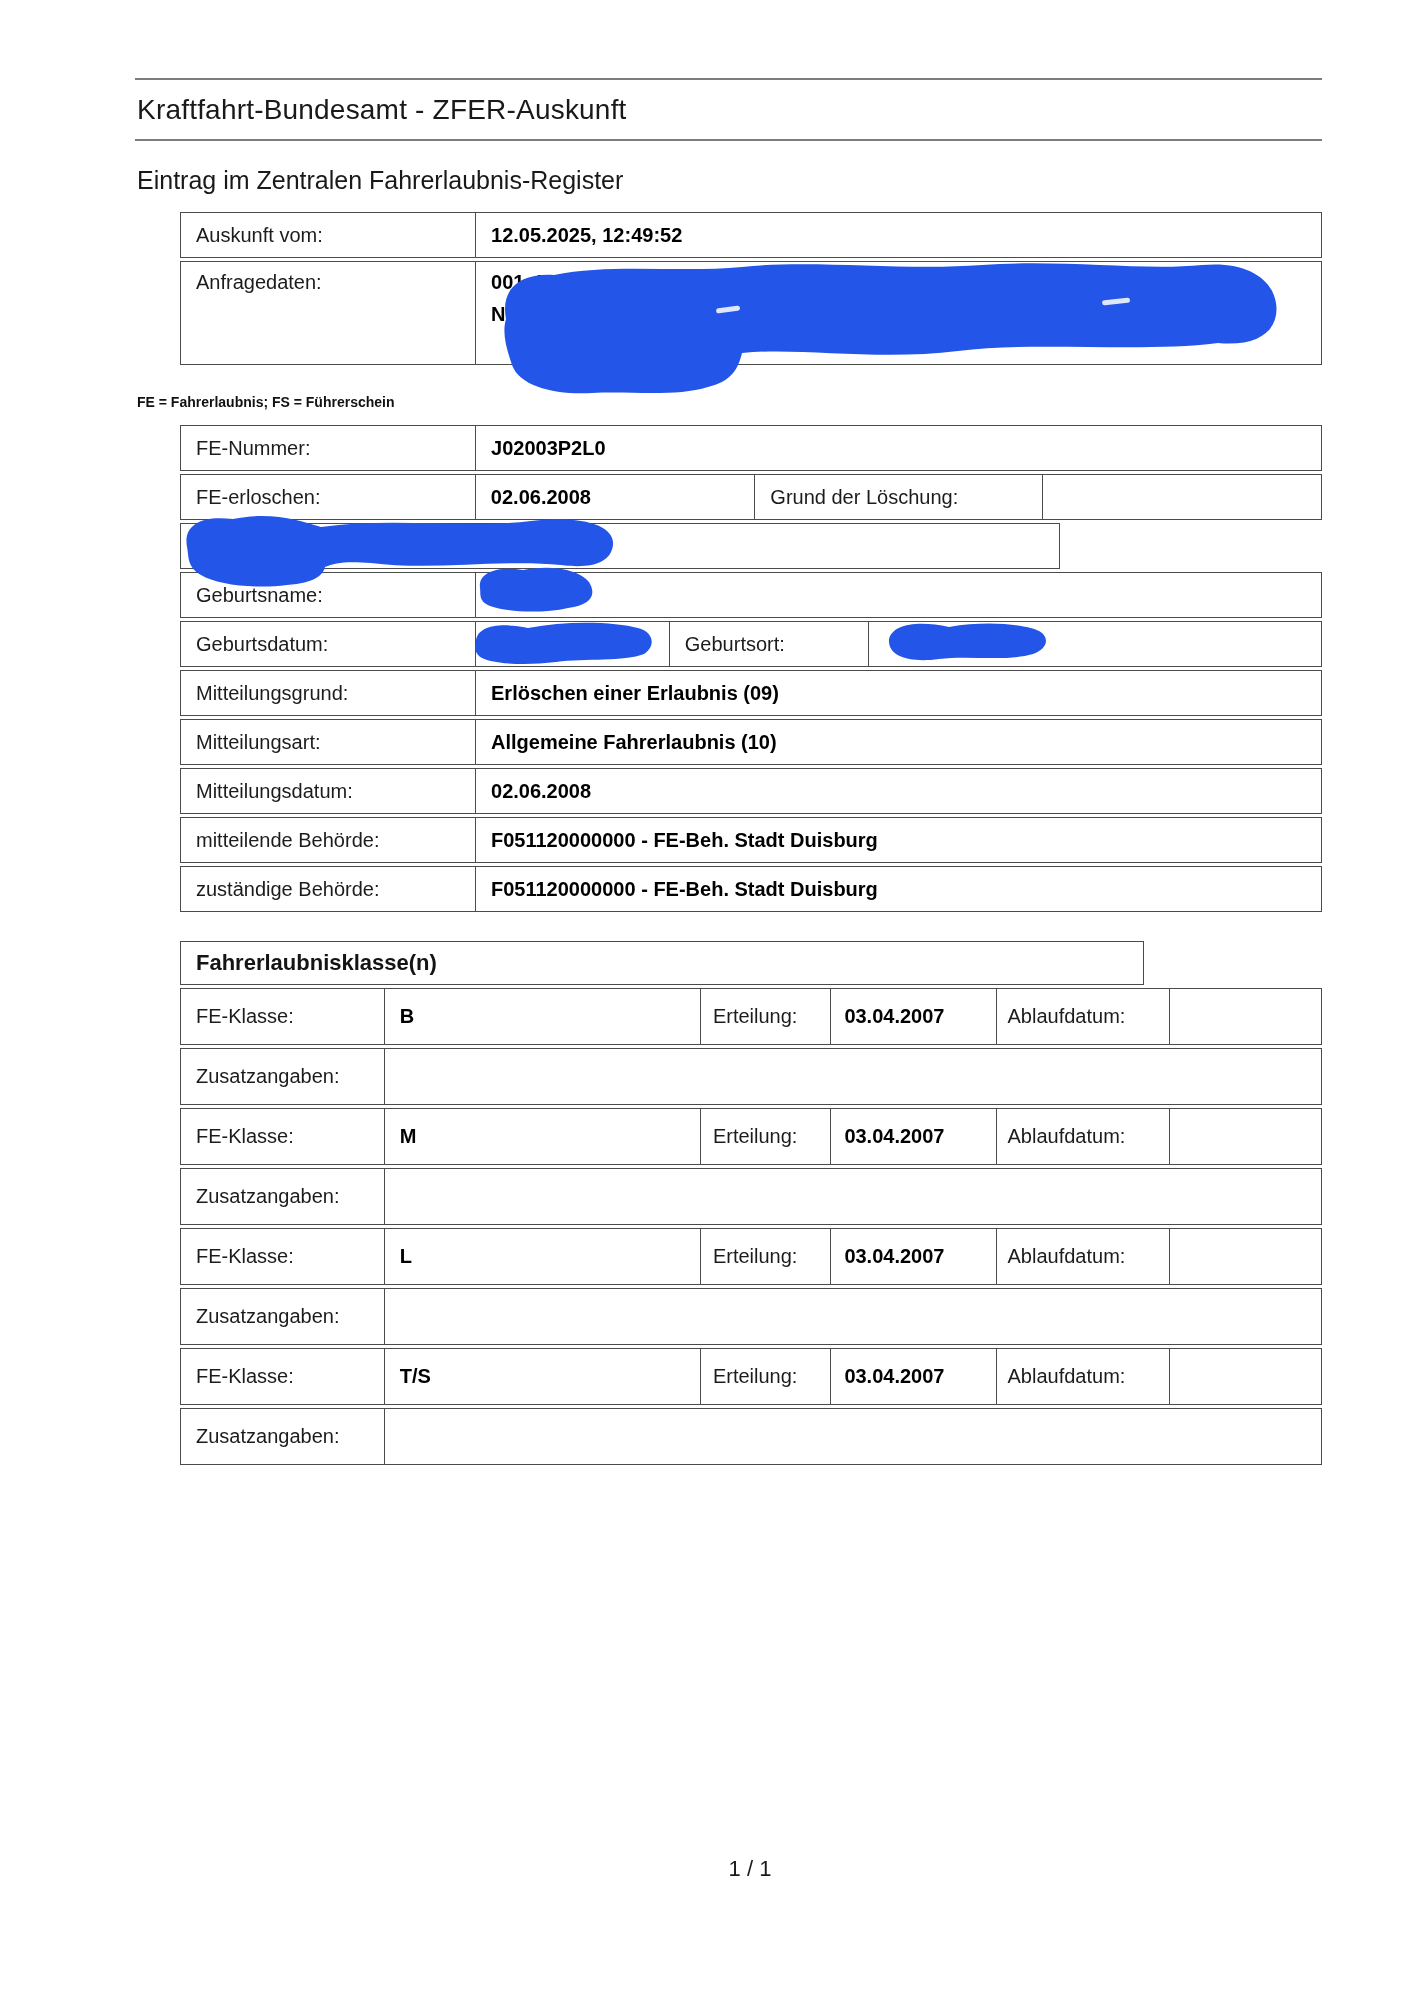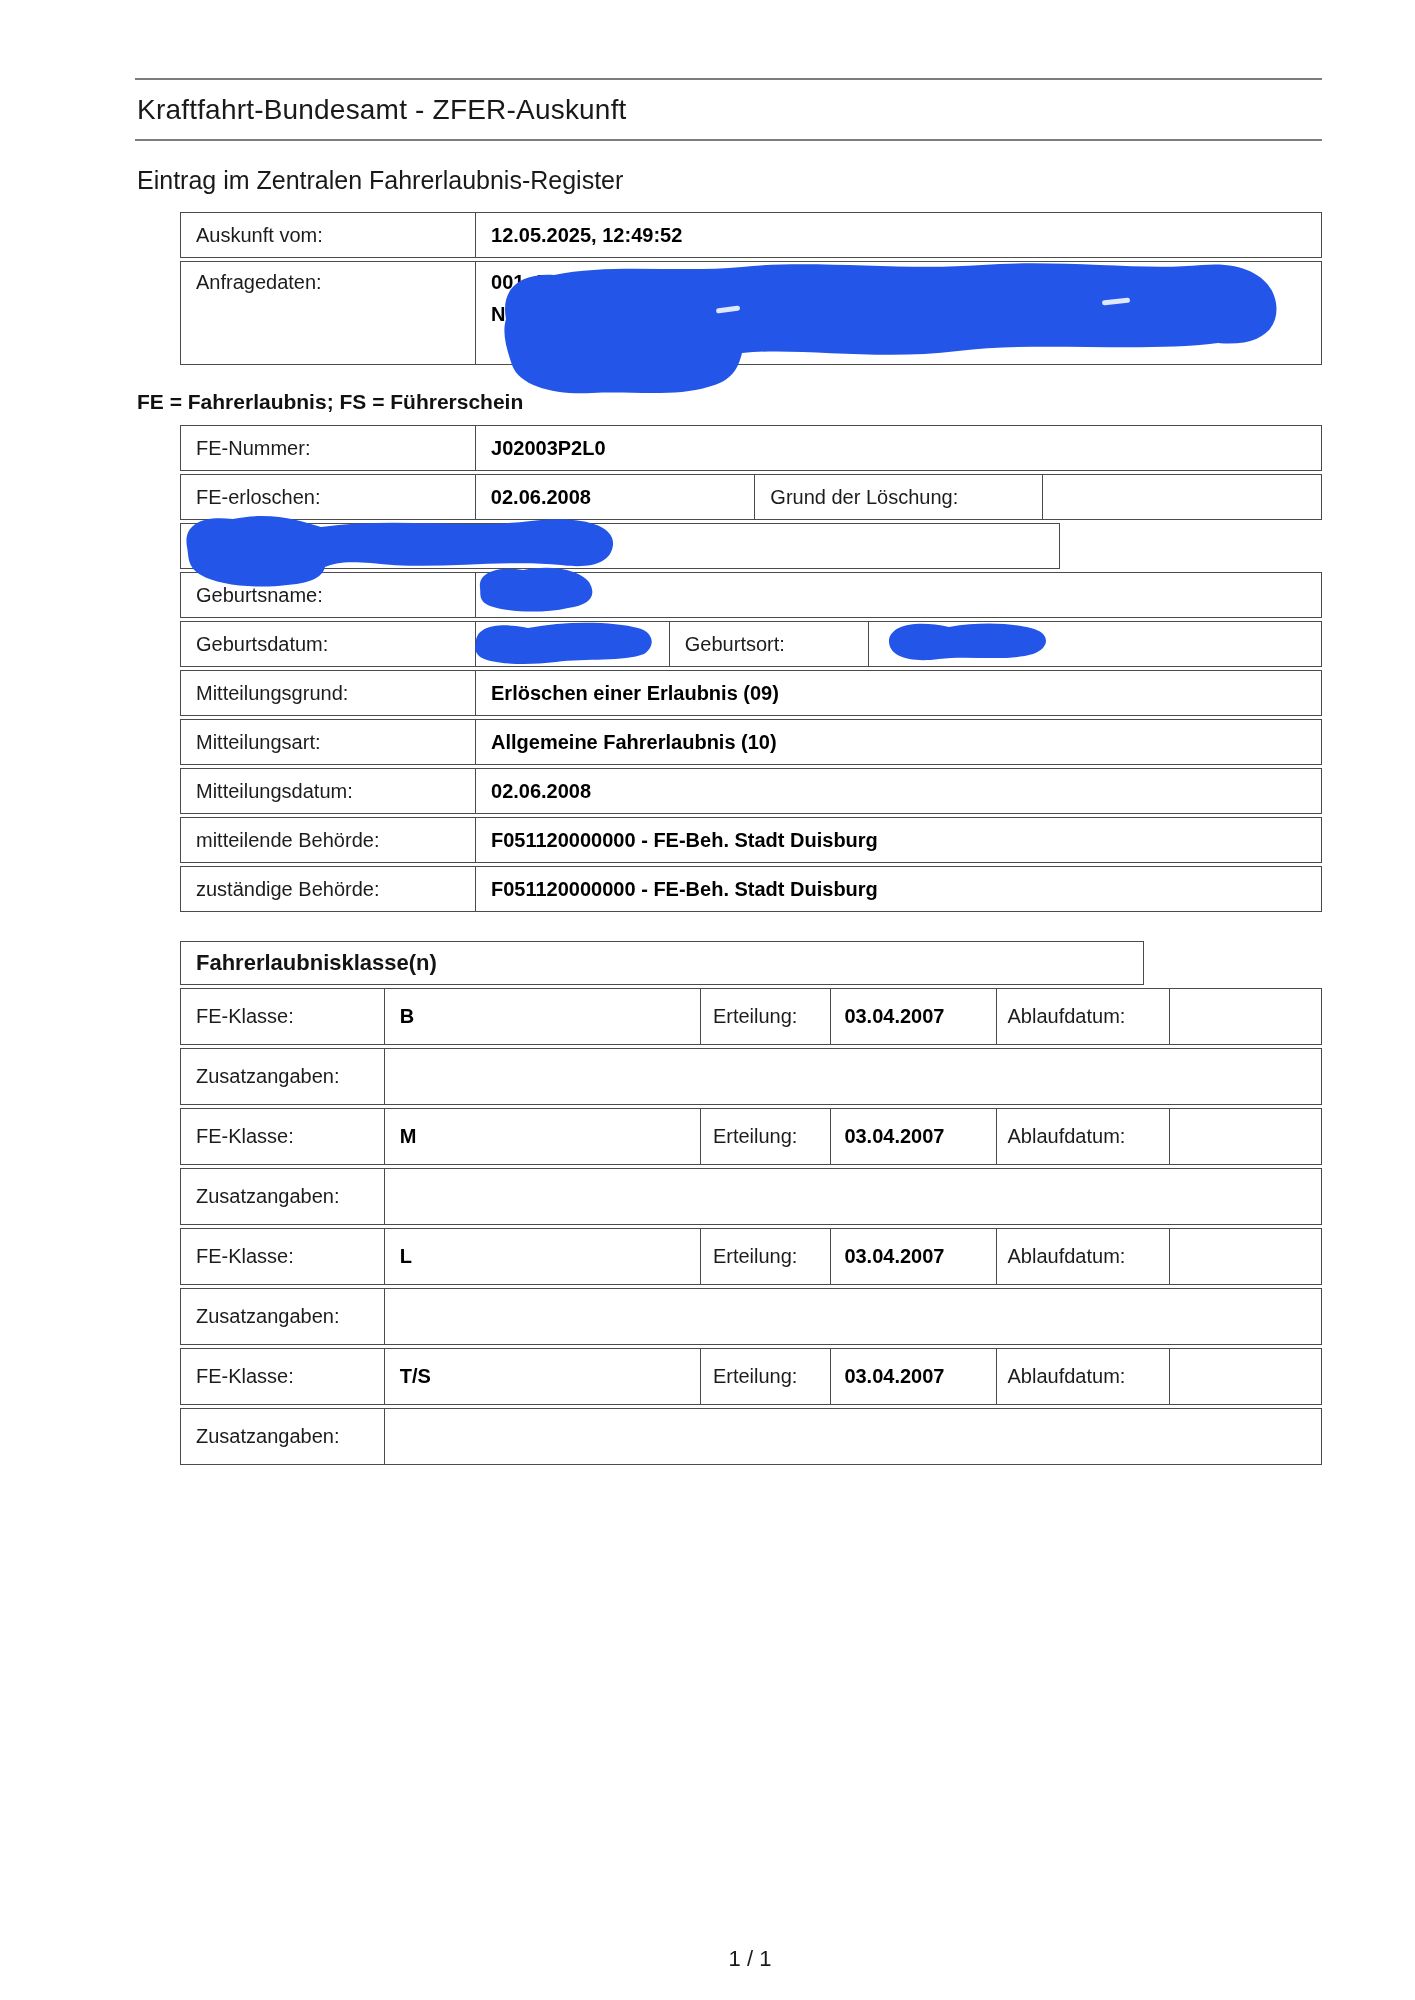--- a/index.html
+++ b/index.html
@@ -29,39 +29,39 @@
   .row-anfrage .cell{height:104px;align-items:flex-start;}
   .row-anfrage .lab{padding-top:9px;}
   .w-label{width:307px;}
   .w-rest{width:880px;}
   .w-erl-val{width:291px;}
   .w-grund{width:300px;}
   .w-erl-empty{width:290px;}
   .w-gdat{width:202px;}
   .w-gort-lab{width:207px;}
   .w-gort-val{width:472px;}
-  .abbrev-note{font-size:21px;font-weight:700;color:#111;margin:25px 0 0 2px;line-height:24px;}
+  .abbrev-note{font-size:14px;font-weight:700;color:#111;margin:25px 0 0 2px;line-height:24px;}
   .tbl-register{margin-top:11px;}
   .tbl-klassen{margin-top:29px;}
   .k-head{width:964px;height:44px;font-size:22px;font-weight:700;}
   .k-label{width:212px;}
   .k-val{width:329px;}
   .k-ert{width:136px;padding-left:12px;}
   .k-date{width:172px;padding-left:13px;}
   .k-abl{width:181px;padding-left:11px;}
   .k-empty{width:158px;}
   .k-zrest{width:976px;}
   .tbl-klassen .cell{height:57px;}
   .tbl-klassen .row-head .cell{height:44px;}
   .redaction{position:absolute;pointer-events:none;z-index:10;}
   .frag{position:relative;font-weight:700;color:#000;font-size:20px;line-height:26px;z-index:1;}
   .frag-l1{position:absolute;left:15px;top:7px;}
   .frag-l2{position:absolute;left:15px;top:39px;}
   .footer{
-    position:absolute;top:1946px;left:85px;width:1330px;text-align:center;
+    position:absolute;top:1856px;left:85px;width:1330px;text-align:center;
     font-size:22px;color:#1a1a1a;
   }
 </style>
 </head>
 <body>
 
 <div class="content">
 
   <div class="rule rule-top"></div>
   <div class="doc-title">Kraftfahrt-Bundesamt - ZFER-Auskunft</div>

